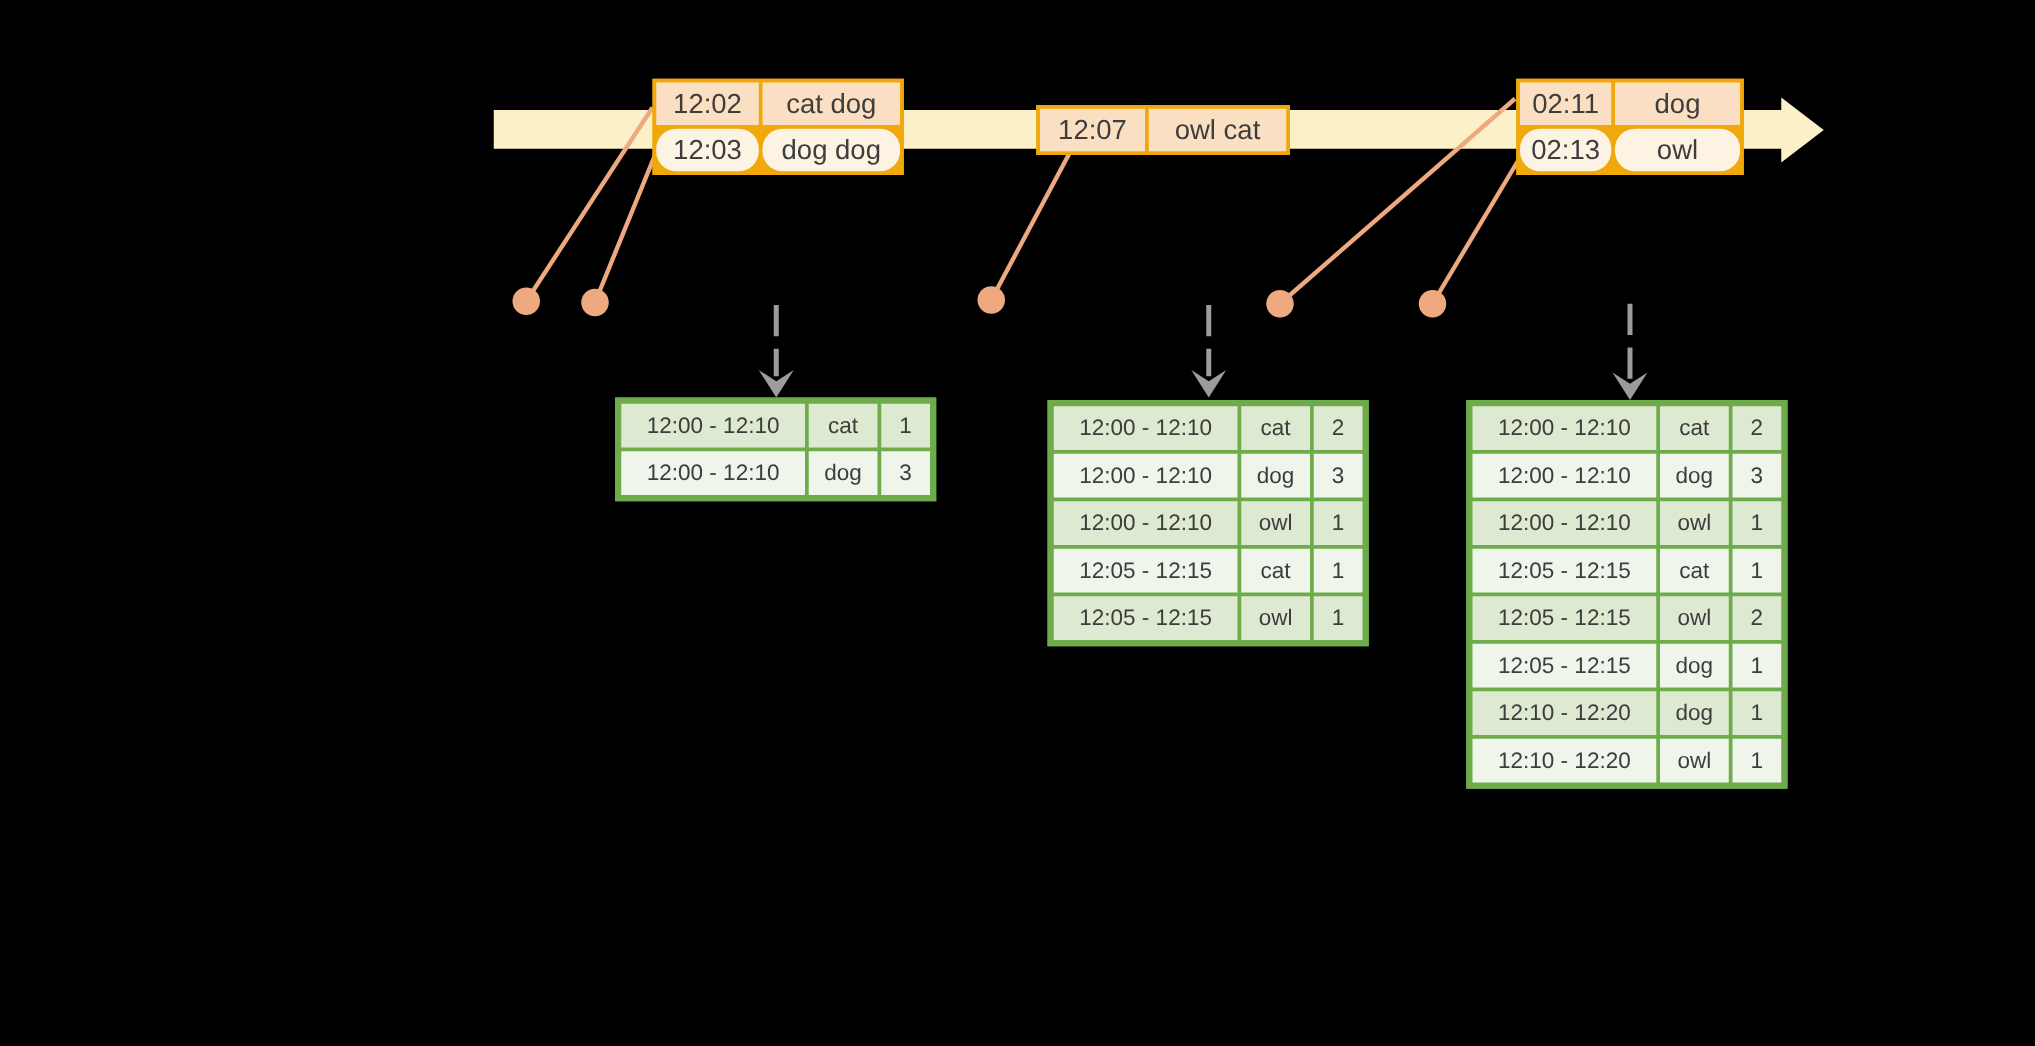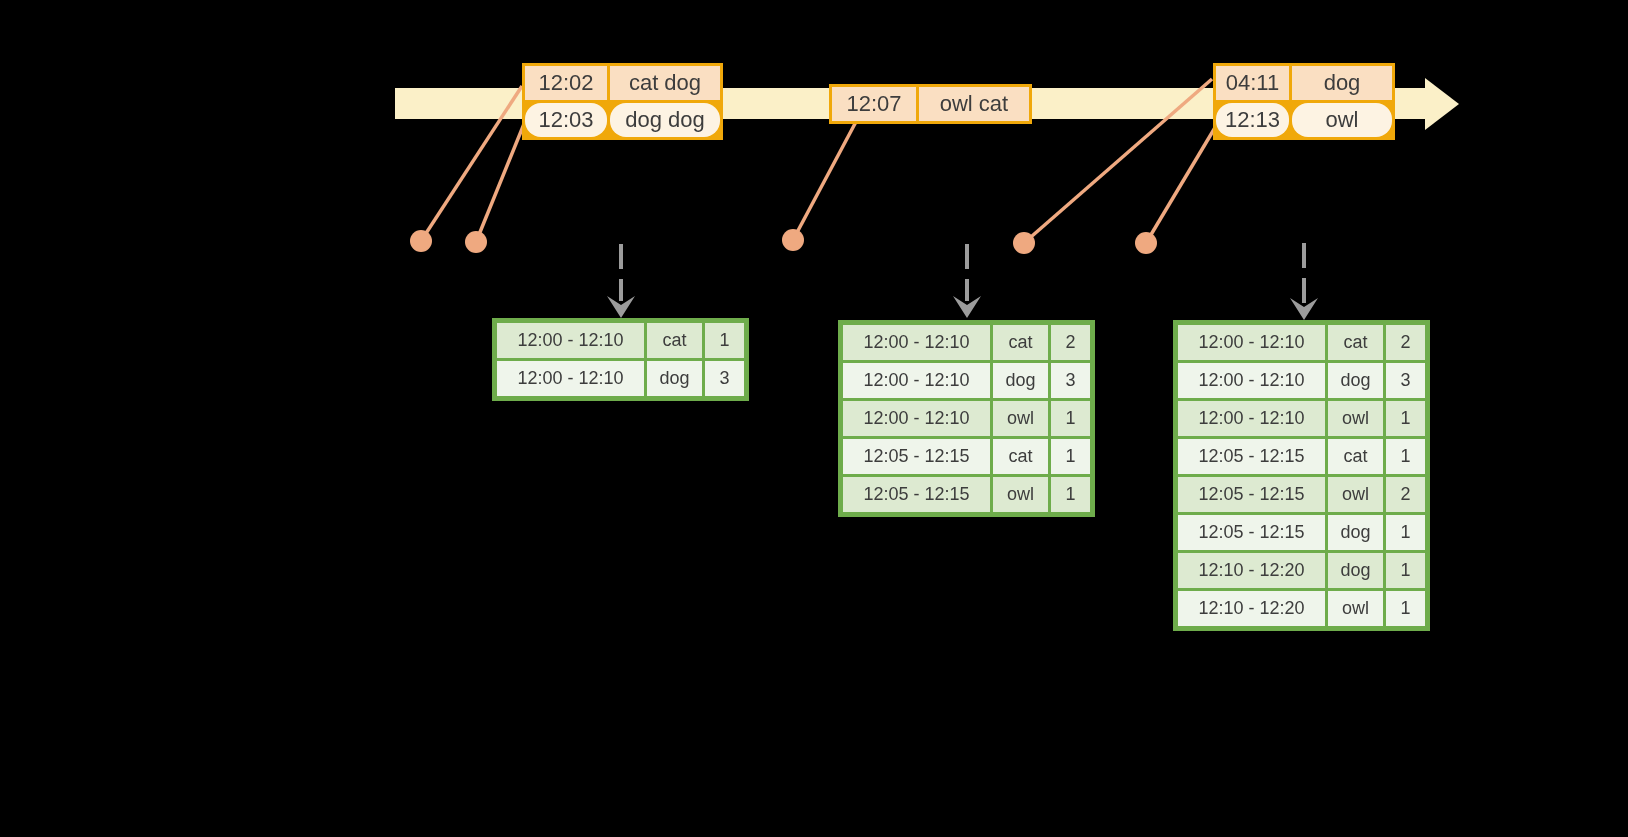--- a/index.html
+++ b/index.html
@@ -70,23 +70,23 @@
       <div class="cell alt0">12:02</div>
       <div class="cell alt0">cat dog</div>
       <div class="cell alt1">12:03</div>
       <div class="cell alt1">dog dog</div>
     </div>
   <div class="otable t2">
       <div class="cell alt0">12:07</div>
       <div class="cell alt0">owl cat</div>
     </div>
   <div class="otable t3">
-      <div class="cell alt0">04:11</div>
+      <div class="cell alt0">02:11</div>
       <div class="cell alt0">dog</div>
-      <div class="cell alt1">12:13</div>
+      <div class="cell alt1">02:13</div>
       <div class="cell alt1">owl</div>
     </div>
 
   <div class="gtable g1">
       <div class="cell alt0">12:00 - 12:10</div>
       <div class="cell alt0">cat</div>
       <div class="cell alt0">1</div>
       <div class="cell alt1">12:00 - 12:10</div>
       <div class="cell alt1">dog</div>
       <div class="cell alt1">3</div>

